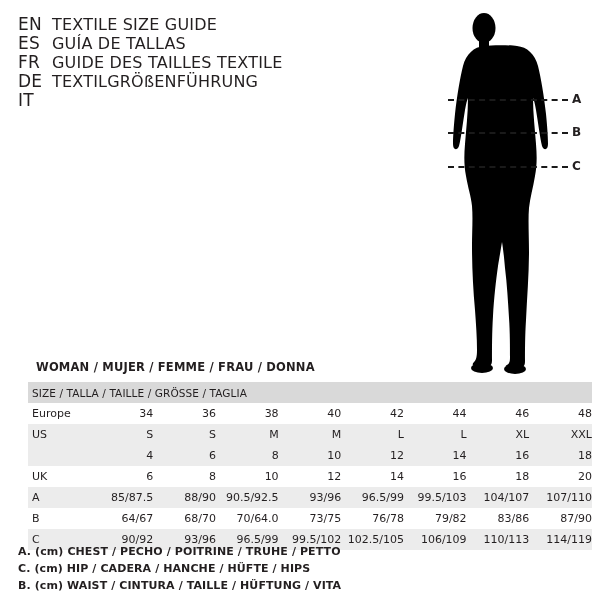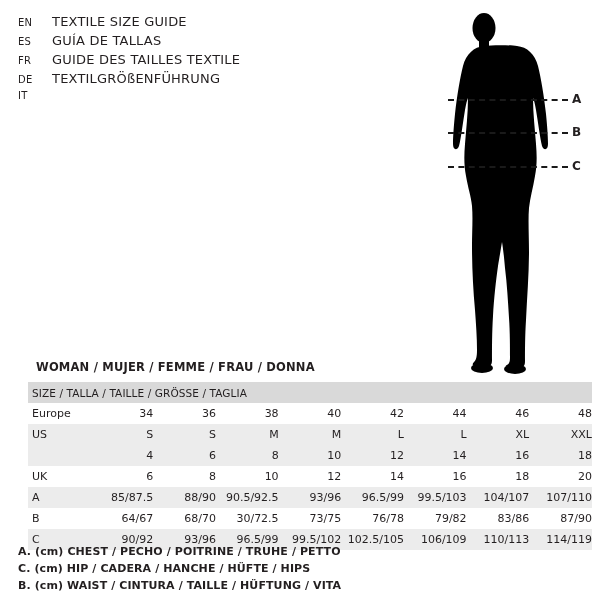--- a/index.html
+++ b/index.html
@@ -28,26 +28,26 @@
     left: 18px;
     width: 400px;
   }
   .lang-row {
     display: flex;
     align-items: baseline;
     height: 19px;
   }
   .lang-code {
     width: 34px;
-    font-size: 10px;
+    font-size: 17px;
     letter-spacing: .2px;
     color: #231f20;
   }
   .lang-text {
-    font-size: 13px;
+    font-size: 16px;
     letter-spacing: .2px;
     color: #231f20;
     text-align: right;
   }
 
   
   .figure-wrap {
     position: absolute;
     top: 10px;
     left: 430px;
@@ -279,21 +279,21 @@
         <td class="cell">96.5/99</td>
         <td class="cell">99.5/103</td>
         <td class="cell">104/107</td>
         <td class="cell">107/110</td>
       </tr>
 
       <tr class="plain">
         <td class="col-label">B</td>
         <td class="cell">64/67</td>
         <td class="cell">68/70</td>
-        <td class="cell">30/72.5</td>
+        <td class="cell">70/64.0</td>
         <td class="cell">73/75</td>
         <td class="cell">76/78</td>
         <td class="cell">79/82</td>
         <td class="cell">83/86</td>
         <td class="cell">87/90</td>
       </tr>
 
       <tr class="shade">
         <td class="col-label">C</td>
         <td class="cell">90/92</td>

